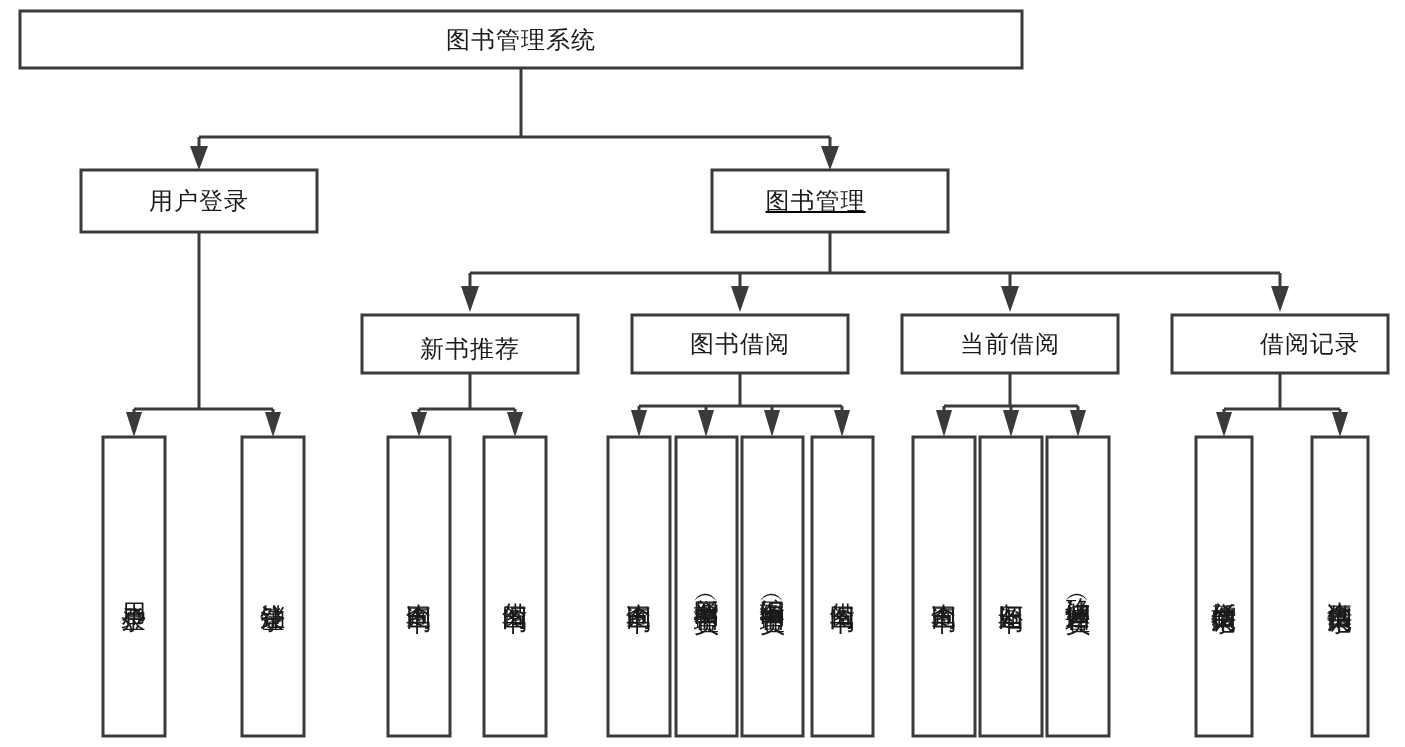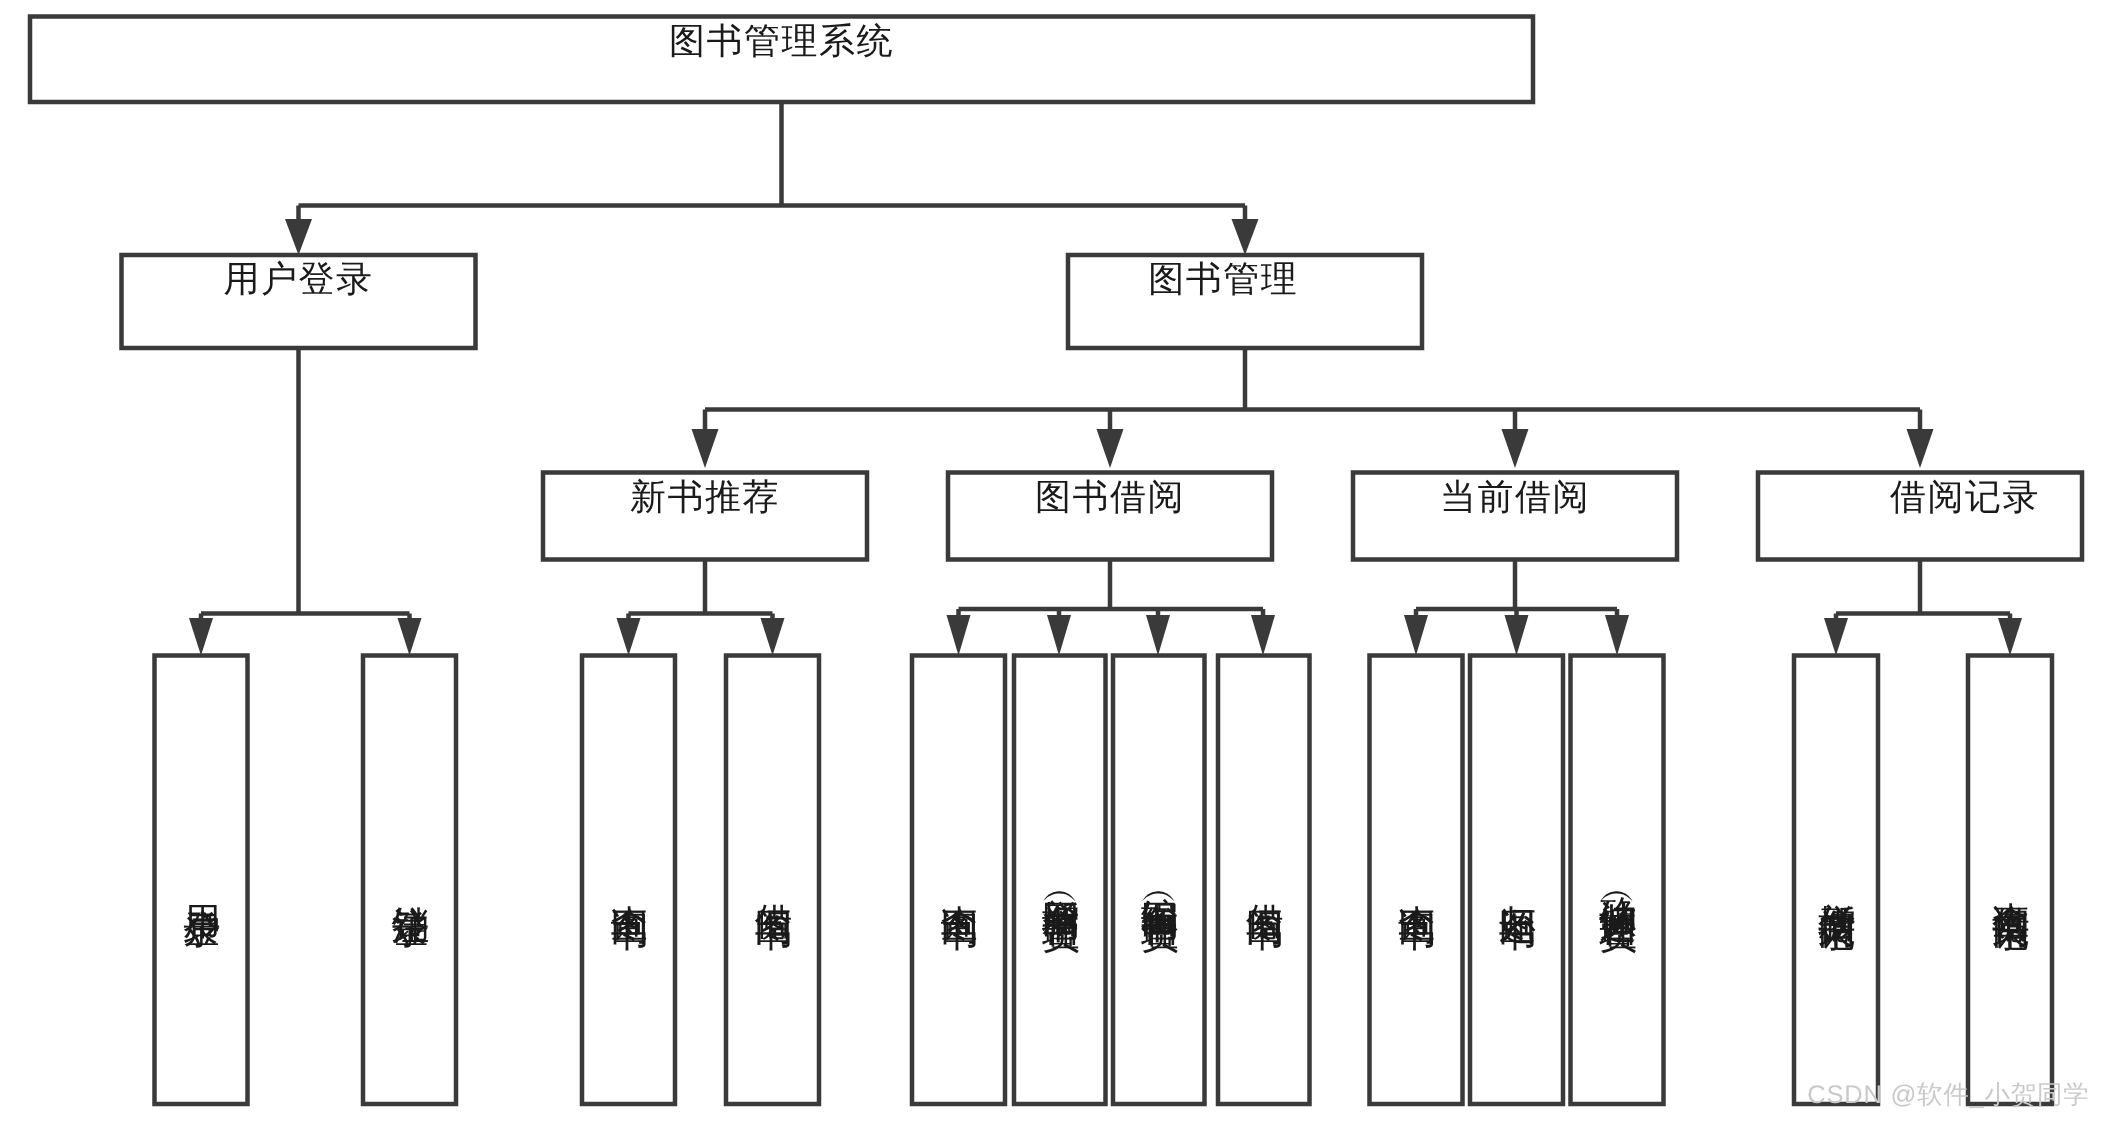--- a/index.html
+++ b/index.html
@@ -63,21 +63,21 @@
     font-family: "Liberation Sans", "DejaVu Sans", sans-serif;
     font-size: 25px;
     line-height: 1.05;
     color: #1a1a1a;
     letter-spacing: 2px;
     white-space: nowrap;
   }
   .htext-wrap {
     position: absolute;
     display: flex;
-    align-items: flex-start;
+    align-items: center;
     justify-content: center;
     pointer-events: none;
   }
   .htext {
     font-family: "Liberation Sans", "DejaVu Sans", sans-serif;
     font-size: 24px;
     color: #1a1a1a;
     letter-spacing: 1px;
     white-space: nowrap;
   }
@@ -193,21 +193,21 @@
     <rect class="node-box" x="1312" y="437" width="56" height="299"></rect>
   </svg>
 
   <div class="htext-wrap" style="left:20px; top:11px; width:1002px; height:57px;">
     <span class="htext">图书管理系统</span>
   </div>
 
   <div class="htext-wrap" style="left:81px; top:170px; width:236px; height:62px;">
     <span class="htext">用户登录</span>
   </div>
-  <div class="htext-wrap" style="left:712px; top:170px; width:207px; height:62px;">
+  <div class="htext-wrap" style="left:712px; top:170px; width:207px; height:62px;text-decoration:underline;">
     <span class="htext">图书管理</span>
   </div>
 
   <div class="htext-wrap" style="left:362px; top:315px; width:216px; height:68px;">
     <span class="htext">新书推荐</span>
   </div>
   <div class="htext-wrap" style="left:902px; top:315px; width:216px; height:58px;">
     <span class="htext">当前借阅</span>
   </div>
   <div class="htext-wrap" style="left:632px; top:315px; width:216px; height:58px;">
@@ -250,15 +250,14 @@
   <div class="vtext-wrap" style="left:1047px; top:437px; width:62px; height:299px;">
     <span class="vtext">确认归还（管理员）</span>
   </div>
   <div class="vtext-wrap" style="left:1196px; top:437px; width:56px; height:299px;">
     <span class="vtext">新增借阅记录</span>
   </div>
   <div class="vtext-wrap" style="left:1312px; top:437px; width:56px; height:299px;">
     <span class="vtext">查询借阅记录</span>
   </div>
 
-  <div class="watermark">CSDN @软件_小贺同学</div>
 
 </div>
 
 </body></html>

